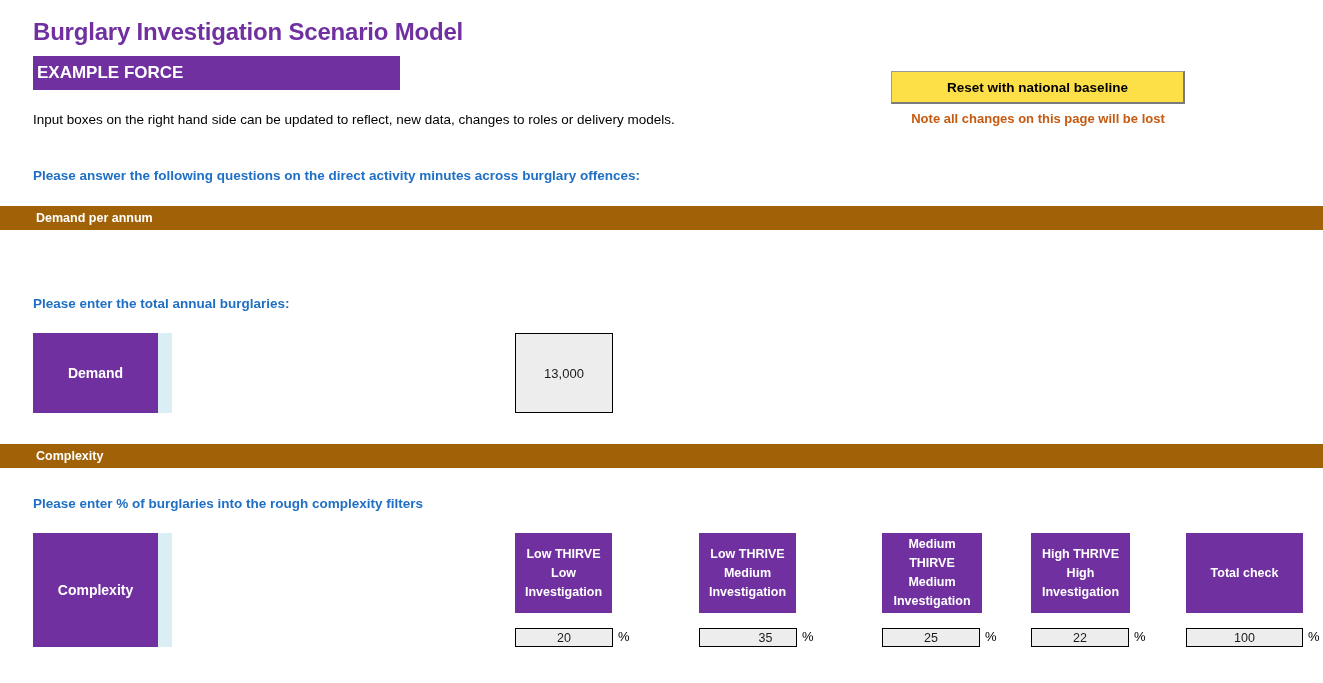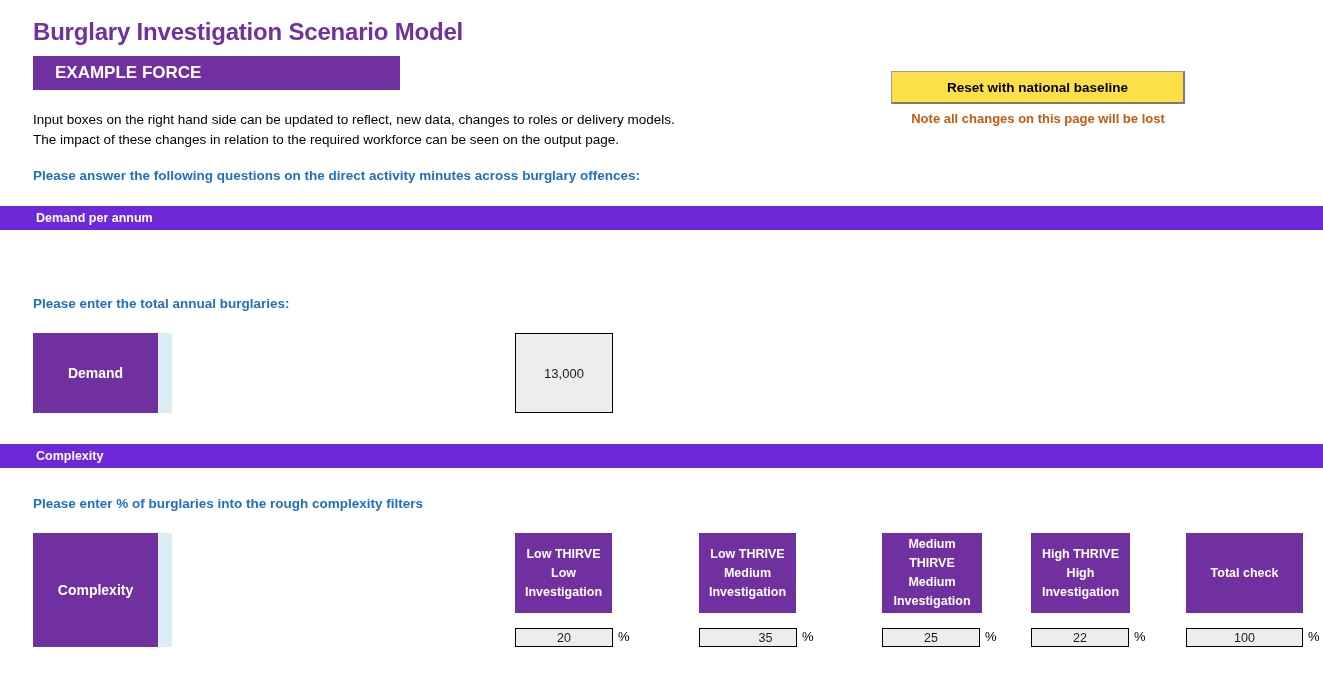--- a/index.html
+++ b/index.html
@@ -42,21 +42,21 @@
     left: 33px;
     top: 56px;
     width: 367px;
     height: 34px;
     background: #7030A0;
     color: #ffffff;
     font-size: 17px;
     font-weight: bold;
     display: flex;
     align-items: center;
-    padding-left: 22px;
+    padding-left: 4px;
     box-sizing: border-box;
   }
 
   
   .intro {
     position: absolute;
     left: 33px;
     top: 110px;
     width: 740px;
     font-size: 13.5px;
@@ -109,21 +109,21 @@
   .prompt-main   { left: 33px; top: 168px; }
   .prompt-demand { left: 33px; top: 296px; }
   .prompt-complexity { left: 33px; top: 496px; }
 
   
   .section-bar {
     position: absolute;
     left: 0;
     width: 1323px;
     height: 24px;
-    background: #6d28d9;
+    background: #a16207;
     color: #ffffff;
     font-size: 12.5px;
     font-weight: bold;
     display: flex;
     align-items: center;
     padding-left: 36px;
     box-sizing: border-box;
   }
   .bar-demand     { top: 206px; }
   .bar-complexity { top: 444px; }
@@ -238,21 +238,20 @@
 <body>
 
 <div class="page">
 
   <div class="doc-title">Burglary Investigation Scenario Model</div>
 
   <div class="force-banner">EXAMPLE FORCE</div>
 
   <div class="intro">
     <div>Input boxes on the right hand side can be updated to reflect, new data, changes to roles or delivery models.</div>
-    <div>The impact of these changes in relation to the required workforce can be seen on the output page.</div>
   </div>
 
   <div class="reset-button">Reset with national baseline</div>
   <div class="reset-note">Note all changes on this page will be lost</div>
 
   <div class="prompt prompt-main">Please answer the following questions on the direct activity minutes across burglary offences:</div>
 
   <div class="section-bar bar-demand">Demand per annum</div>
   <div class="prompt prompt-demand">Please enter the total annual burglaries:</div>
   <div class="row-label label-demand">Demand</div>

